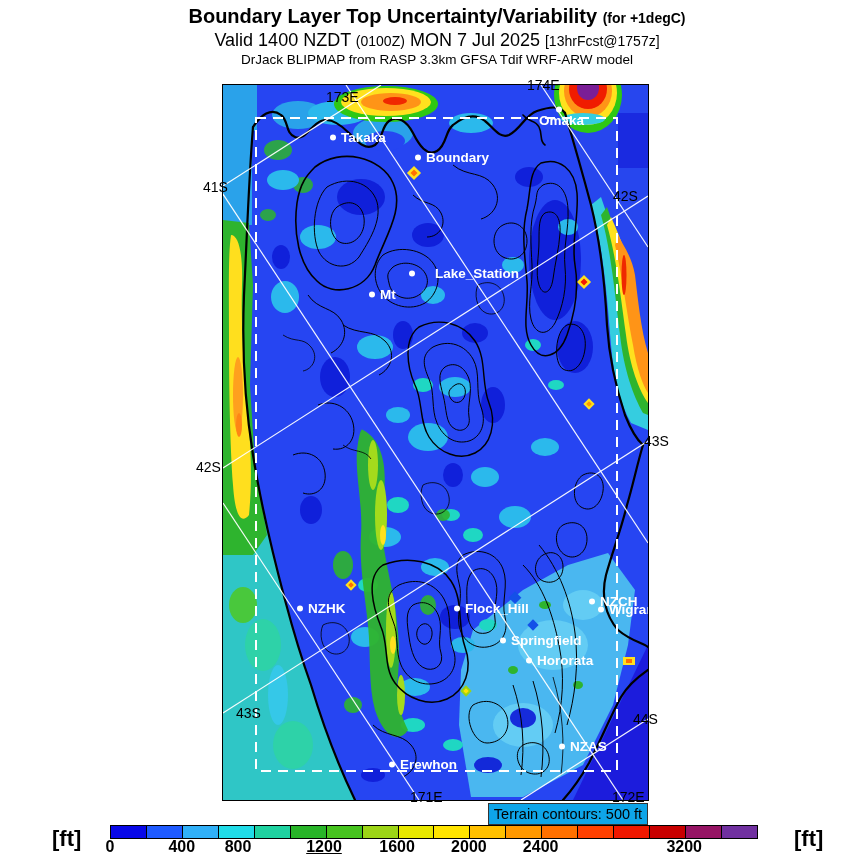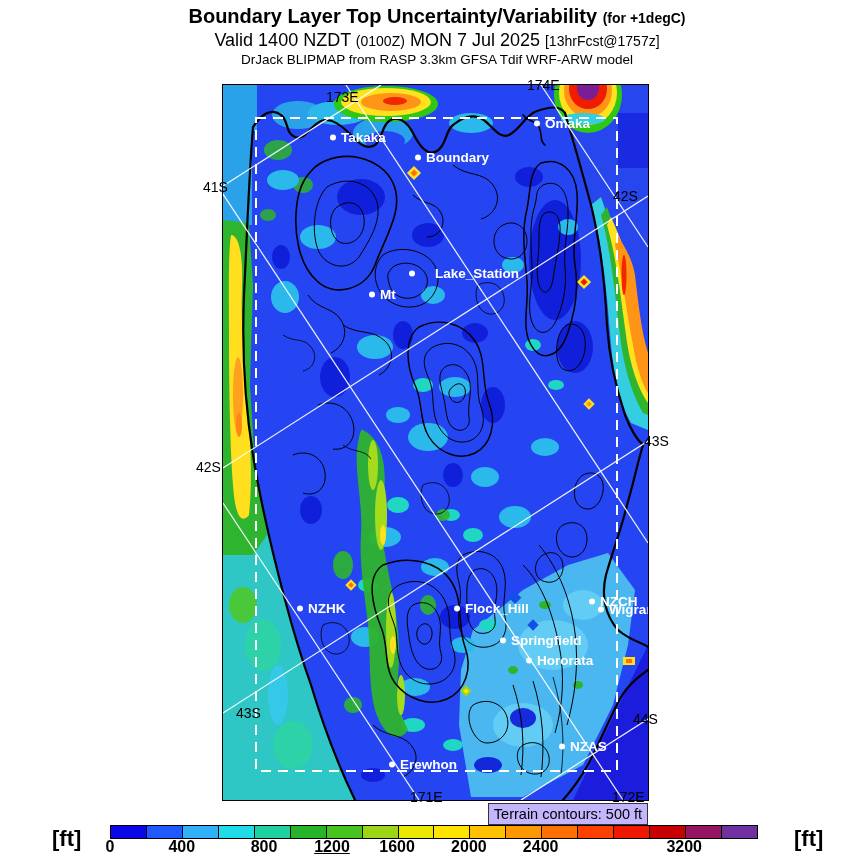--- a/index.html
+++ b/index.html
@@ -19,21 +19,21 @@
   #sites-layer{position:absolute;left:0;top:0;width:100%;height:100%;pointer-events:none;}
   .site{position:absolute;display:flex;align-items:center;transform:translateY(-50%);
         white-space:nowrap;}
   .site .dot{width:6px;height:6px;border-radius:50%;background:#fff;flex:0 0 auto;}
   .site .lbl{margin-left:5px;color:#fff;font-size:13.5px;font-weight:bold;}
   
   #grid-layer{position:absolute;left:0;top:0;width:850px;height:860px;pointer-events:none;}
   .gridlbl{position:absolute;font-size:14px;font-weight:normal;color:#000;white-space:nowrap;}
   
   #terrain-note{position:absolute;left:488px;top:803px;width:158px;height:20px;
-       border:1px solid #333;background:#c4b5fd;font-size:14.5px;line-height:20px;
+       border:1px solid #333;background:#0ea5e9;font-size:14.5px;line-height:20px;
        text-align:center;z-index:5;}
   
   #cb-bar{position:absolute;left:110px;top:825px;width:646px;height:12px;
        border:1px solid #000;display:flex;}
   #cb-bar .seg{flex:1 1 auto;border-right:1px solid #000;}
   #cb-bar .seg:last-child{border-right:none;}
   #cb-ticks{position:absolute;left:110px;top:838px;width:646px;height:18px;}
   .cbtick{position:absolute;transform:translateX(-50%);font-size:16px;font-weight:bold;}
   .ftunit{position:absolute;top:826px;font-size:22px;font-weight:bold;}
   #ft-left{left:52px;}
@@ -287,21 +287,21 @@
   </svg>
   <div id="sites-layer">
       <div class="site" style="left: 107px; top: 52px;">
         <span class="dot"></span>
         <span class="lbl">Takaka</span>
       </div>
       <div class="site" style="left: 192px; top: 72px;">
         <span class="dot"></span>
         <span class="lbl">Boundary</span>
       </div>
-      <div class="site" style="left: 311px; top: 38px;">
+      <div class="site" style="left: 311px; top: 32px; flex-direction: column;">
         <span class="dot"></span>
         <span class="lbl">Omaka</span>
       </div>
       <div class="site" style="left: 186px; top: 188px; gap: 15px;">
         <span class="dot"></span>
         <span class="lbl">Lake_Station</span>
       </div>
       <div class="site" style="left: 146px; top: 209px;">
         <span class="dot"></span>
         <span class="lbl">Mt</span>
@@ -373,21 +373,21 @@
     <div class="seg" style="background: rgb(255, 112, 0);"></div>
     <div class="seg" style="background: rgb(255, 64, 0);"></div>
     <div class="seg" style="background: rgb(240, 24, 0);"></div>
     <div class="seg" style="background: rgb(200, 0, 0);"></div>
     <div class="seg" style="background: rgb(150, 20, 100);"></div>
     <div class="seg" style="background: rgb(112, 48, 160);"></div>
   </div>
 <div id="cb-ticks">
     <div class="cbtick" style="left: 0px;">0</div>
     <div class="cbtick" style="left: 71.7778px;">400</div>
-    <div class="cbtick" style="left: 154px;">800</div>
-    <div class="cbtick" style="left: 222px; text-decoration: underline;">1200</div>
+    <div class="cbtick" style="left: 128px;">800</div>
+    <div class="cbtick" style="left: 214px; text-decoration: underline;">1200</div>
     <div class="cbtick" style="left: 287.111px;">1600</div>
     <div class="cbtick" style="left: 358.889px;">2000</div>
     <div class="cbtick" style="left: 430.667px;">2400</div>
     <div class="cbtick" style="left: 502.444px; margin-top: 40px;">2800</div>
     <div class="cbtick" style="left: 574.222px;">3200</div>
   </div>
 <div class="ftunit" id="ft-right">[ft]</div>
 
 </body></html>

